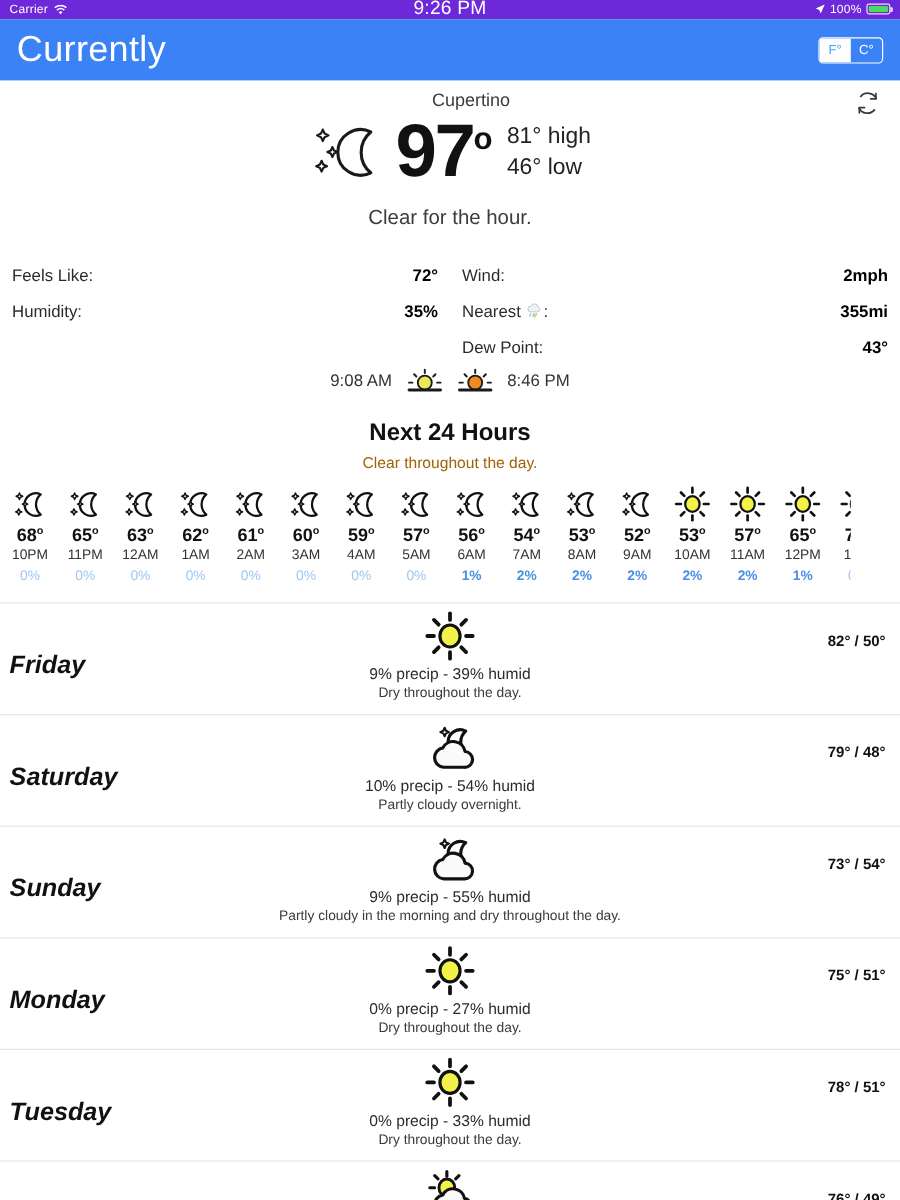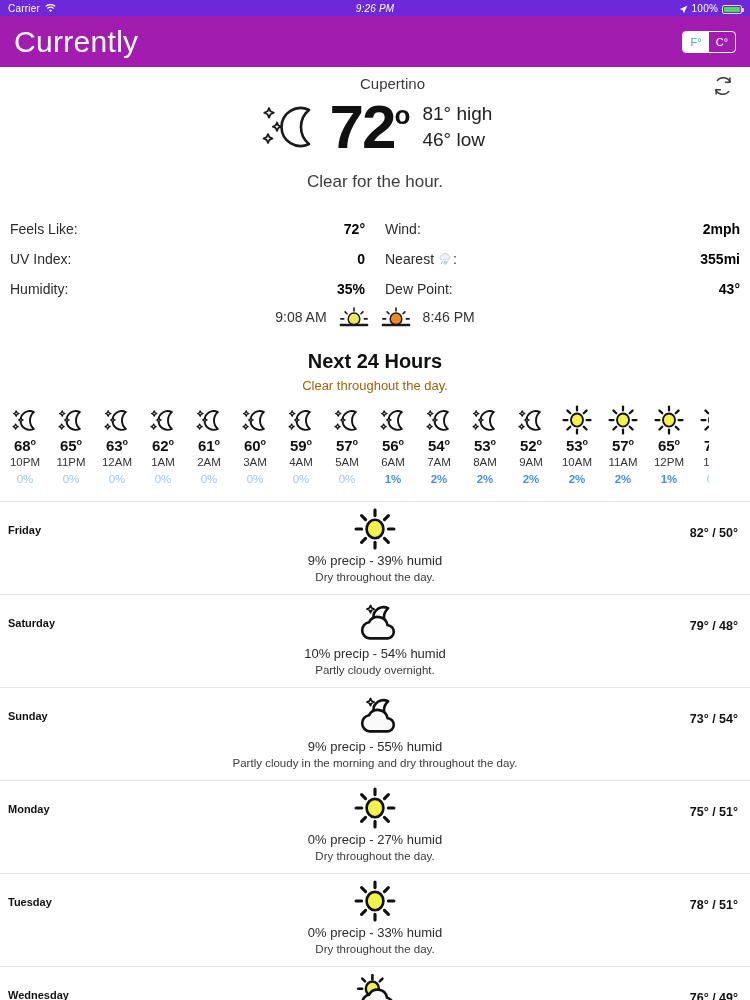--- a/index.html
+++ b/index.html
@@ -12,38 +12,38 @@
   body { position: relative; }
 
   
   .statusbar {
     height: 16px; background: #6d28d9; color: #ffffff;
     display: flex; align-items: center; font-size: 10px;
     padding: 0 8px; letter-spacing: .2px;
   }
   .sb-left { display: flex; align-items: center; gap: 5px; }
   .sb-center { position: absolute; left: 0; right: 0; text-align: center;
-               font-size: 10px; color: #fff; pointer-events: none; font-style: italic; }
-  .sb-right { margin-left: auto; display: flex; align-items: flex-end; gap: 4px; }
+               font-size: 16px; color: #fff; pointer-events: none; }
+  .sb-right { margin-left: auto; display: flex; align-items: flex-start; gap: 4px; }
   .wifi-ico { display: inline-block; width: 11px; height: 9px; }
   .loc-ico { display: inline-block; width: 9px; height: 9px; }
   .battery {
     width: 20px; height: 9px; border: 1px solid rgba(255,255,255,.85);
     border-radius: 2px; padding: 1px; position: relative;
   }
   .battery::after {
     content: ""; position: absolute; right: -3px; top: 2.5px;
     width: 2px; height: 4px; background: rgba(255,255,255,.85);
     border-radius: 0 1px 1px 0;
   }
   .battery i { display: block; height: 100%; width: 100%; background: #4CD964; border-radius: 1px; }
 
   
   .navbar {
-    height: 51px; background: #a21caf; position: relative;
+    height: 51px; background: #3b82f6; position: relative;
     display: flex; align-items: center; padding: 0 14px;
   }
   .nav-title {
     color: #ffffff; font-size: 30px; font-weight: 300; letter-spacing: .3px;
   }
   .seg {
     margin-left: auto; display: flex; border: 1px solid #ffffff;
     border-radius: 4px; overflow: hidden; height: 22px;
   }
   .seg div {
@@ -128,22 +128,22 @@
   .hour .hp { font-size: 11.5px; color: #4a90e2; font-weight: 700; margin-top: 5px; }
   .hour .hp.faded { color: #9fc6ef; font-weight: 400; }
 
   
   .days { margin-top: 16px; }
   .day {
     position: relative; height: 93px; border-top: 1px solid #e6e6e6;
   }
   .day:first-child { border-top: 1px solid #e6e6e6; }
   .day-name {
-    position: absolute; left: 8px; top: 22px;
-    font-size: 11px; font-weight: 600; color: #111;
+    position: absolute; left: 8px; top: 40px;
+    font-size: 21px; font-weight: 600; color: #111; font-style: italic;
   }
   .day-range {
     position: absolute; right: 12px; top: 24px;
     font-size: 12.5px; font-weight: 600; color: #111;
   }
   .day-center { text-align: center; padding-top: 6px; }
   .day-center .di { width: 42px; height: 42px; display: block; margin: 0 auto; }
   .day-stats { font-size: 13px; color: #2b2b2b; margin-top: 3px; }
   .day-desc { font-size: 11.5px; color: #3a3a3a; margin-top: 3px; }
 </style>
@@ -203,40 +203,36 @@
           <path d="M51 14a19 19 0 1 0 0 34 22 22 0 0 1 0-34z" fill="#fff"></path>
         </g>
         <g fill="#fff" stroke="#1a1a1a" stroke-width="1.8" stroke-linejoin="round">
           <path d="M11 12l1.5 3.3 3.3 1.5-3.3 1.5L11 21.6 9.5 18.3 6.2 16.8l3.3-1.5z"></path>
           <path d="M19 26.5l1.3 2.9 2.9 1.3-2.9 1.3-1.3 2.9-1.3-2.9-2.9-1.3 2.9-1.3z"></path>
           <path d="M10 38l1.4 3.1 3.1 1.4-3.1 1.4L10 47l-1.4-3.1-3.1-1.4 3.1-1.4z"></path>
         </g>
       </svg>
     </span>
     <span class="cur-temp">
-      <span>72</span>
+      <span>97</span>
         <sup>o</sup>
     </span>
     <span class="hilo">
       <div>81° high</div>
       <div>46° low</div>
     </span>
   </div>
 
   <div class="summary">Clear for the hour.</div>
 
   <div class="details">
     <div class="dcol">
       <div class="drow">
         <span class="dlabel">Feels Like:</span>
         <span class="dvalue">72°</span>
-      </div>
-      <div class="drow">
-        <span class="dlabel">UV Index:</span>
-        <span class="dvalue">0</span>
       </div>
       <div class="drow">
         <span class="dlabel">Humidity:</span>
         <span class="dvalue">35%</span>
       </div>
     </div>
     <div class="dcol">
       <div class="drow">
         <span class="dlabel">Wind:</span>
         <span class="dvalue">2mph</span>

